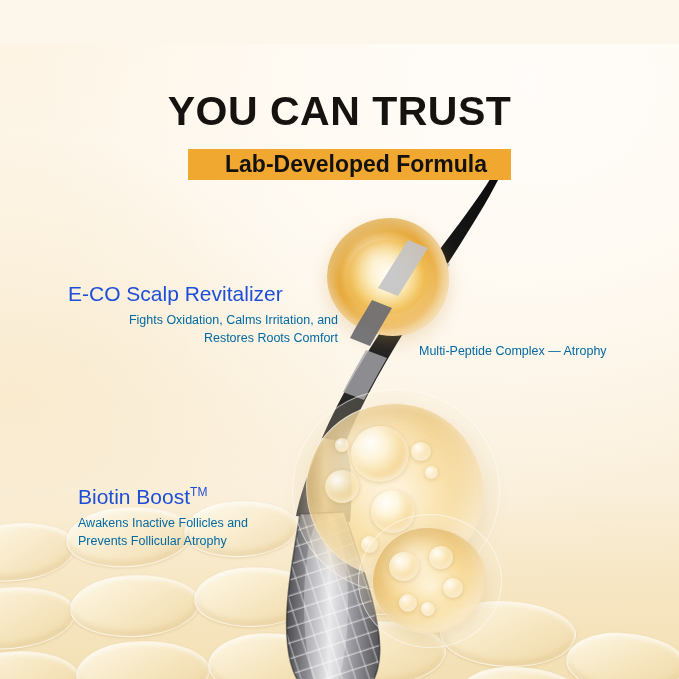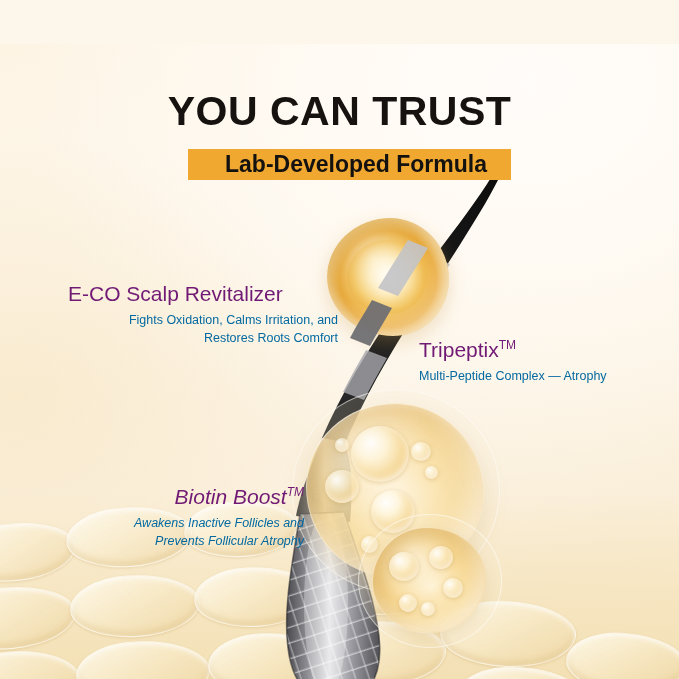--- a/index.html
+++ b/index.html
@@ -148,42 +148,42 @@
     font-size: 23px;
     font-weight: 700;
     line-height: 31px;
     text-align: center;
     z-index: 31;
     padding-left: 13px;
   }
 
   .callout { position: absolute; z-index: 28; }
   .callout .c-title {
-    color: #701a75;
+    color: #1d4ed8;
     font-size: 21px;
     font-weight: 400;
     line-height: 1.18;
     white-space: nowrap;
   }
   .callout .c-title .tm {
     font-size: 12px;
     vertical-align: super;
     letter-spacing: 0;
   }
   .callout .c-body {
     color: #0369a1;
     font-size: 12.5px;
     line-height: 1.45;
     margin-top: 4px;
   }
 
   .co-eco { left: 38px; top: 238px; width: 300px; text-align: right; }
   .co-eco .c-title { text-align: left; padding-left: 30px; }
   .co-tri { left: 419px; top: 294px; width: 246px; text-align: left; }
-  .co-bio { left: 78px; top: 441px; width: 226px; text-align: right; font-style: italic; }
+  .co-bio { left: 78px; top: 441px; width: 226px; text-align: left; }
 </style>
 </head>
 <body>
 
 <div id="infographic">
 
   <div class="bg-base"></div>
   <div class="bg-warm-left"></div>
   <div class="bg-bottom-glow"></div>
 
@@ -296,23 +296,20 @@
     <div class="c-title">
       <span>E-CO Scalp Revitalizer</span>
     </div>
     <div class="c-body">
       <div>Fights Oxidation, Calms Irritation, and</div>
       <div>Restores Roots Comfort</div>
     </div>
   </div>
 
   <div class="callout co-tri">
-    <div class="c-title">
-      <span>Tripeptix</span><span class="tm">TM</span>
-    </div>
     <div class="c-body">
       <div>Multi-Peptide Complex — Atrophy</div>
     </div>
   </div>
 
   <div class="callout co-bio">
     <div class="c-title">
       <span>Biotin Boost</span><span class="tm">TM</span>
     </div>
     <div class="c-body">

